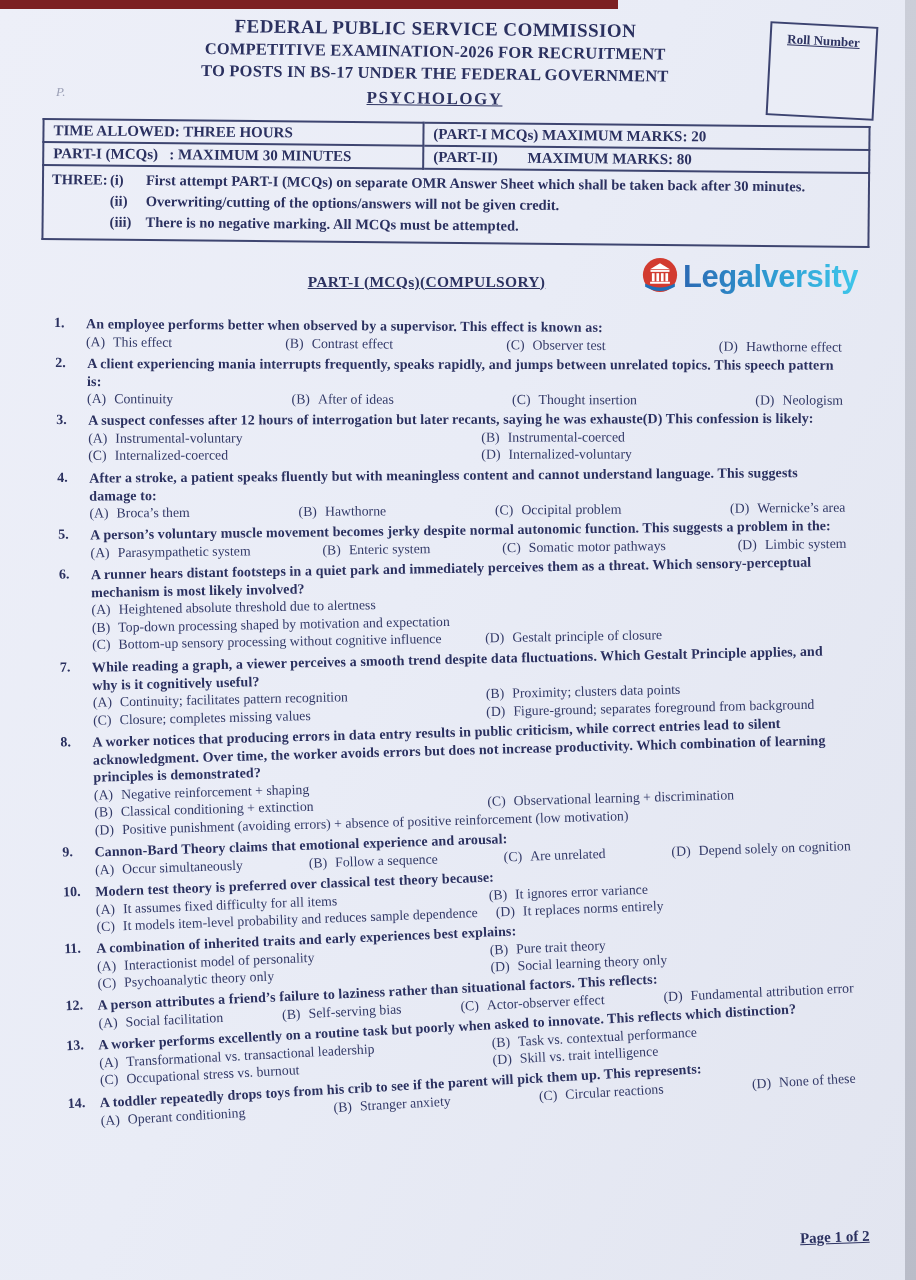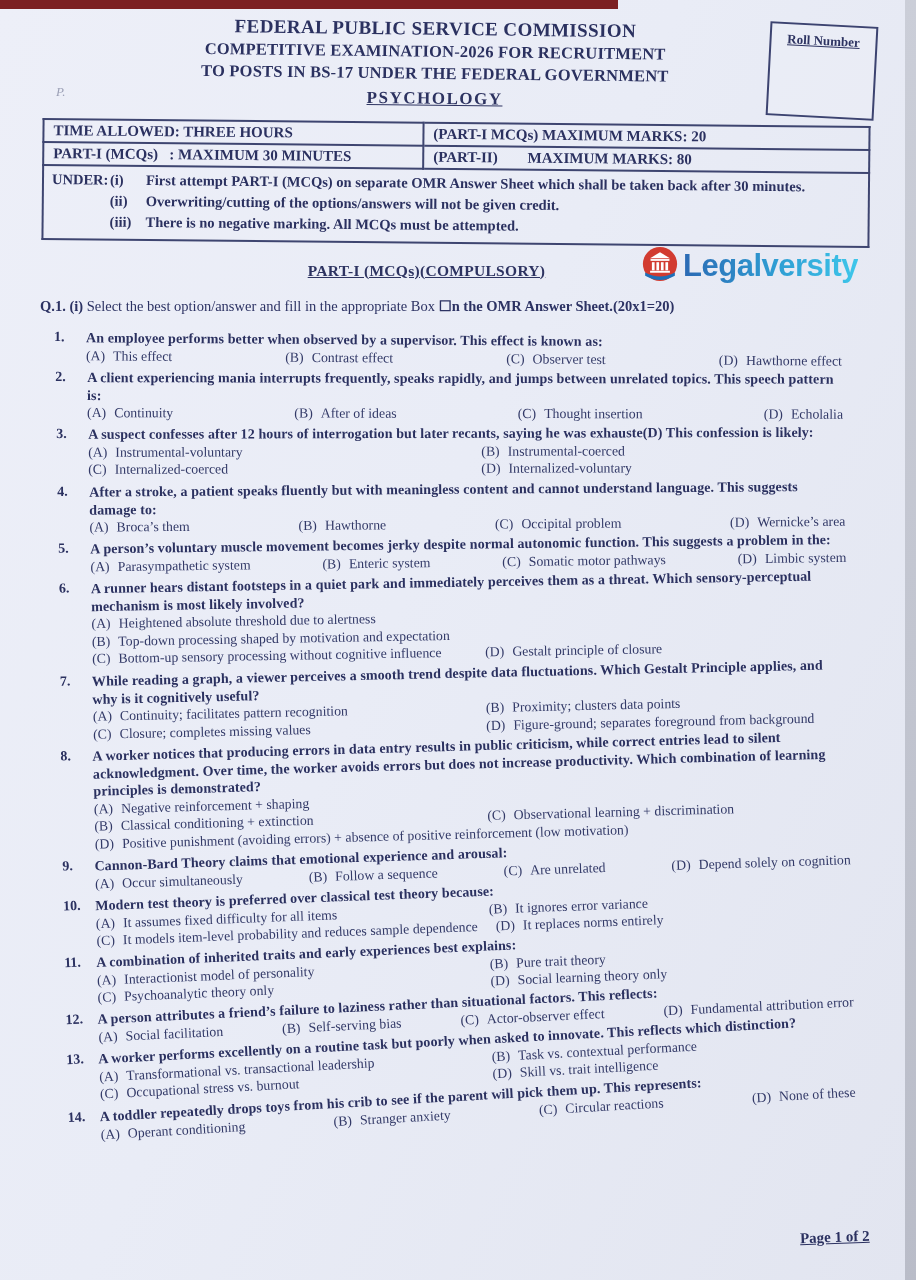--- a/index.html
+++ b/index.html
@@ -37,21 +37,21 @@
   table.info td { border: 2px solid #3e4570; font-size: 15px; font-weight: bold; padding: 2px 9px; color: #2b3160; }
   table.info td:first-child { width: 46%; }
   .note-box { border: 2px solid #3e4570; border-top: none; padding: 4px 10px 7px 8px; font-size: 14.5px; font-weight: bold; color: #2b3160; }
   .note-row { display: flex; line-height: 1.3; }
   .note-row .nlab { width: 58px; flex: none; }
   .note-row .nnum { width: 36px; flex: none; text-align: left; }
   .note-row .ntext { flex: 1; }
   .note-row + .note-row { margin-top: 2px; }
 
   
-  .section-row { position: relative; margin-top: 8px; height: 40px; }
+  .section-row { position: relative; margin-top: 19px; height: 40px; }
   .section-heading { position: absolute; left: 50%; transform: translateX(-62%); top: 10px;
     font-size: 15.5px; font-weight: bold; text-decoration: underline; letter-spacing: .3px; white-space: nowrap; }
   .brand { position: absolute; right: 14px; top: -6px; display: flex; align-items: center; gap: 5px; }
   .brand-text { font-family: "Liberation Sans", sans-serif; font-weight: bold; font-size: 31px; letter-spacing: -.5px;
     background: linear-gradient(90deg, #2b6ab4 0%, #2f9fd4 55%, #3ec6ea 100%);
     -webkit-background-clip: text; background-clip: text; color: transparent; }
 
   
   .instr { margin: 4px 0 0 2px; font-size: 14.5px; line-height: 1.45; color: #2c3263; }
   .instr .b { font-weight: bold; }
@@ -103,21 +103,21 @@
               <td>(PART-I MCQs) MAXIMUM MARKS: 20</td>
             </tr>
             <tr>
               <td>PART-I (MCQs)&nbsp;&nbsp; : MAXIMUM 30 MINUTES</td>
               <td>(PART-II)&nbsp;&nbsp;&nbsp;&nbsp;&nbsp;&nbsp;&nbsp;&nbsp;MAXIMUM MARKS: 80</td>
             </tr>
           </tbody>
       </table>
       <div class="note-box">
           <div class="note-row">
-            <span class="nlab">UNDER:</span>
+            <span class="nlab">THREE:</span>
             <span class="nnum">(i)</span>
             <div class="ntext">First attempt PART-I (MCQs) on separate OMR Answer Sheet which shall be taken back after 30 minutes.</div>
           </div>
           <div class="note-row">
             <span class="nlab"></span>
             <span class="nnum">(ii)</span>
             <div class="ntext">Overwriting/cutting of the options/answers will not be given credit.</div>
           </div>
           <div class="note-row">
             <span class="nlab"></span>
@@ -141,25 +141,20 @@
             <rect x="26" y="18" width="3" height="9" fill="#ffffff"></rect>
             <rect x="9" y="27.5" width="22" height="2.2" fill="#ffffff"></rect>
             <path d="M3.5,29.5 Q20,38.5 36.5,29.5 L36.5,33 Q20,42.5 3.5,33 Z" fill="#1e6fb8"></path>
           </svg>
         </span>
         <span class="brand-text">Legalversity</span>
       </span>
     </div>
 
     <div class="instr">
-      <div>
-        <span class="b">Q.1. (i)</span>
-        <span>Select the best option/answer and fill in the appropriate Box</span>
-        <span class="b">☐n the OMR Answer Sheet.(20x1=20)</span>
-      </div>
     </div>
 
     <div class="questions">
         <div class="q" style="transform: translateX(0px) rotate(0.4deg);">
           <div class="qnum">1.</div>
           <div class="qbody">
             <div class="qtext">An employee performs better when observed by a supervisor. This effect is known as:</div>
             <div class="opt-row cols-4">
               <span class="opt"><span class="olab">(A)</span><span>This effect</span></span>
               <span class="opt"><span class="olab">(B)</span><span>Contrast effect</span></span>
@@ -169,21 +164,21 @@
           </div>
         </div>
         <div class="q" style="transform: translateX(1.1px) rotate(0.12deg);">
           <div class="qnum">2.</div>
           <div class="qbody">
             <div class="qtext">A client experiencing mania interrupts frequently, speaks rapidly, and jumps between unrelated topics. This speech pattern is:</div>
             <div class="opt-row cols-4">
               <span class="opt"><span class="olab">(A)</span><span>Continuity</span></span>
               <span class="opt"><span class="olab">(B)</span><span>After of ideas</span></span>
               <span class="opt"><span class="olab">(C)</span><span>Thought insertion</span></span>
-              <span class="opt"><span class="olab">(D)</span><span>Echolalia</span></span>
+              <span class="opt"><span class="olab">(D)</span><span>Neologism</span></span>
             </div>
           </div>
         </div>
         <div class="q" style="transform: translateX(2.2px) rotate(-0.16deg);">
           <div class="qnum">3.</div>
           <div class="qbody">
             <div class="qtext">A suspect confesses after 12 hours of interrogation but later recants, saying he was exhauste(D) This confession is likely:</div>
             <div class="opt-row cols-2">
               <span class="opt"><span class="olab">(A)</span><span>Instrumental-voluntary</span></span>
               <span class="opt"><span class="olab">(B)</span><span>Instrumental-coerced</span></span>

